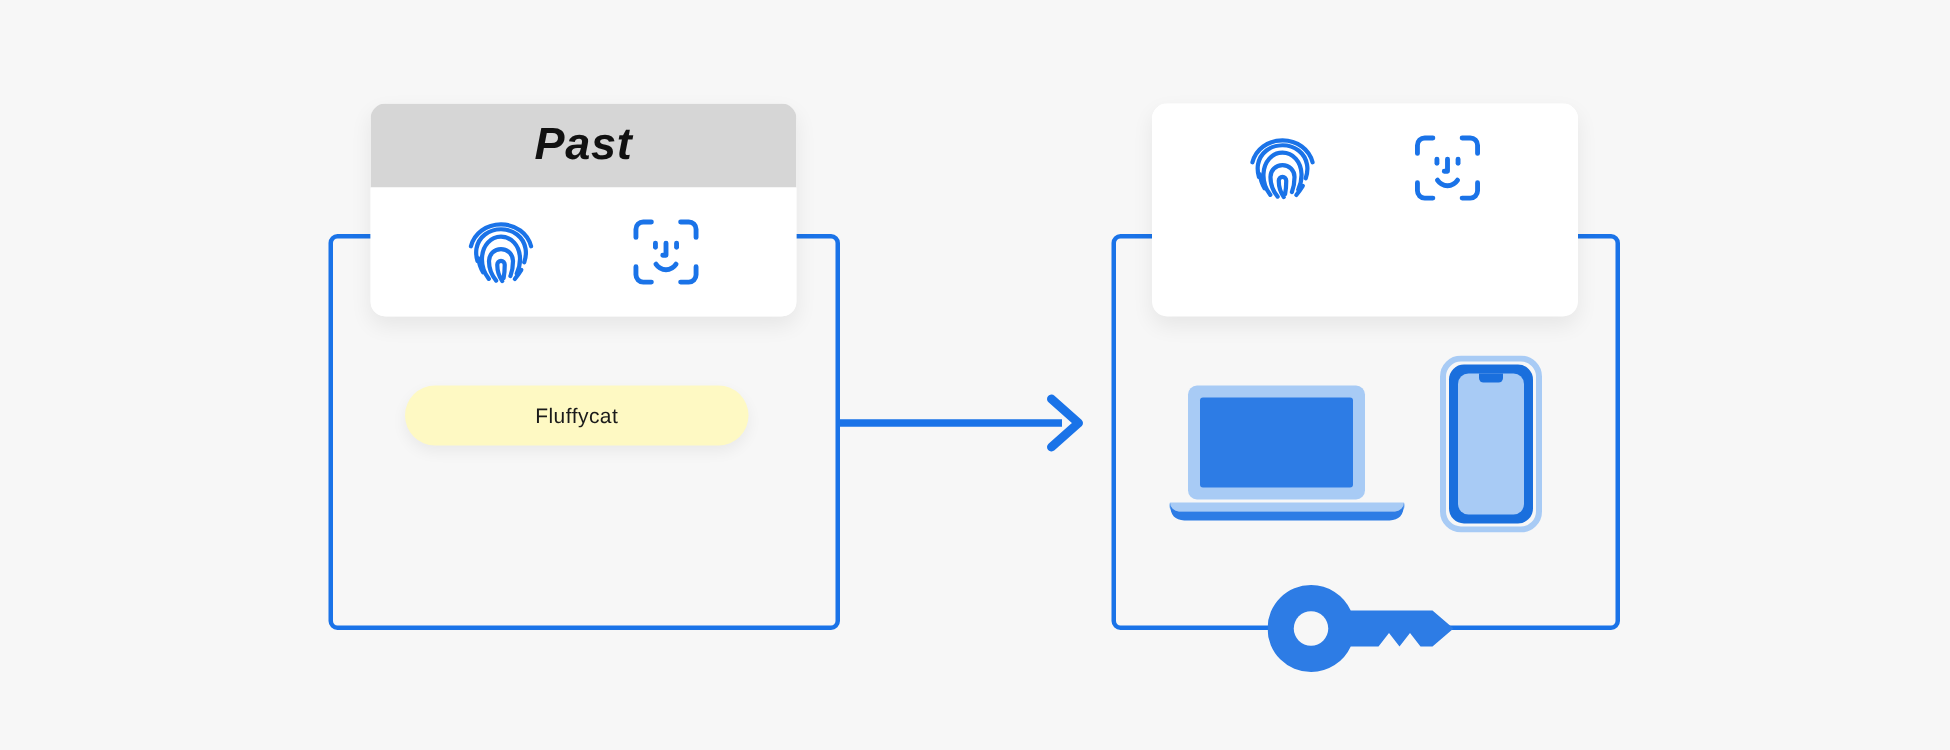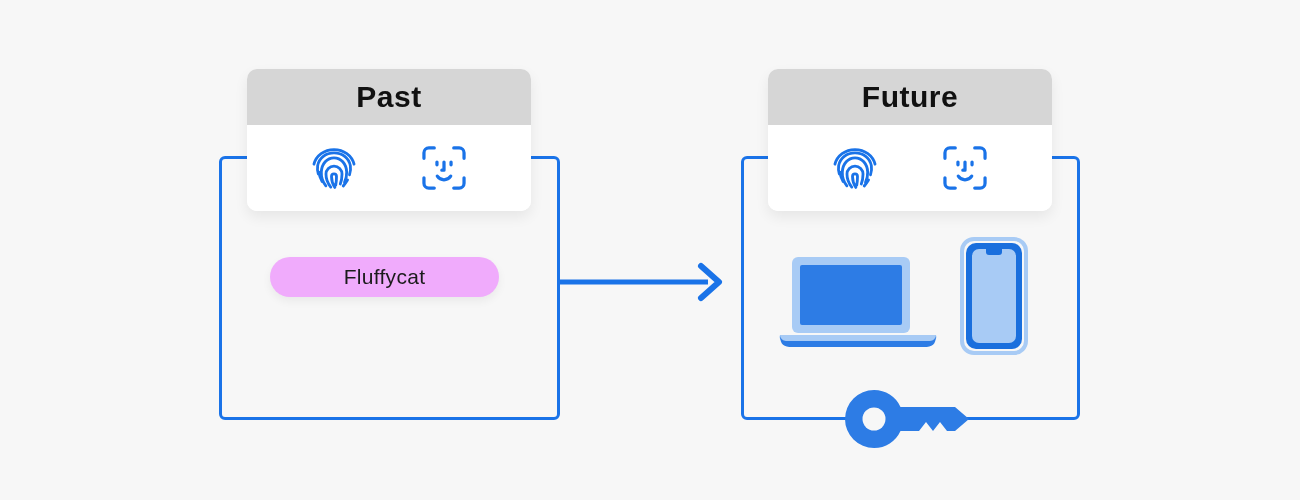--- a/index.html
+++ b/index.html
@@ -48,42 +48,43 @@
     background: #d6d6d6;
     display: flex;
     align-items: center;
     justify-content: center;
   }
   .card-title {
     font-size: 30px;
     font-weight: bold;
     color: #111111;
     letter-spacing: 0.5px;
+    font-style: italic;
   }
   .card-body {
     height: 86px;
     display: flex;
     align-items: center;
     justify-content: center;
     gap: 58px;
     background: #ffffff;
   }
   .biometric-icon { width: 52px; height: 52px; display: block; }
 
   
   .pill {
     position: absolute;
     height: 40px;
     border-radius: 20px;
-    background: #f0abfc;
+    background: #fef9c3;
     box-shadow: 0 4px 10px rgba(0,0,0,0.06);
     display: flex;
     align-items: center;
     justify-content: center;
-    font-size: 21px;
+    font-size: 14px;
     color: #1b1b1b;
     letter-spacing: 0.3px;
     white-space: nowrap;
   }
   #pill-0 { left: 270px; top: 257px; width: 229px; }
   #pill-1 { left: 256px; top: 318px; width: 268px; }
 
   
   #transition-arrow {
     position: absolute;
@@ -160,23 +161,20 @@
   <div class="pill" id="pill-0">Fluffycat</div>
 
   <svg id="transition-arrow" viewBox="0 0 166 48" aria-hidden="true">
     <path d="M0 24 H150" fill="none" stroke="#1a73e8" stroke-width="5"></path>
     <path d="M143 8 L161 24 L143 40" fill="none" stroke="#1a73e8" stroke-width="6" stroke-linecap="round" stroke-linejoin="round"></path>
   </svg>
 
   <div class="frame" id="frame-future"></div>
 
   <div class="card" id="card-future">
-    <div class="card-header">
-      <div class="card-title">Future</div>
-    </div>
     <div class="card-body">
 
       <svg class="biometric-icon" viewBox="0 0 48 48" aria-hidden="true">
         <g fill="none" stroke="#1a73e8" stroke-width="2.6" stroke-linecap="round">
           <path d="M5.5 20.5C7.5 12.5 15 7 24 7c9 0 16.5 5.5 18.5 13.5"></path>
           <path d="M9.5 29.5c-.7-2.4-1-5-.6-7.6C10.2 14.6 16.5 10 24 10s13.8 4.6 15.1 11.9c.5 2.9.1 5.8-.8 8.4"></path>
           <path d="M13 36.5c-1.6-2.6-2.6-5.5-2.9-8.6"></path>
           <path d="M36.5 35c-1.6 2.6-2.6 3.9-4 5.6"></path>
           <path d="M16.5 40.5c-2.9-3.6-4.4-8.1-4.2-12.8C12.6 20 17.7 14.6 24 14.6S35.4 20 35.7 27.7c.1 3.5-.6 6.6-2 9.6"></path>
           <path d="M21 41.6c-2.8-3.3-4.4-7.5-4.4-12 0-4.1 3.3-7.4 7.4-7.4s7.4 3.3 7.4 7.4c0 3.6-.5 6.4-1.6 9.2"></path>

